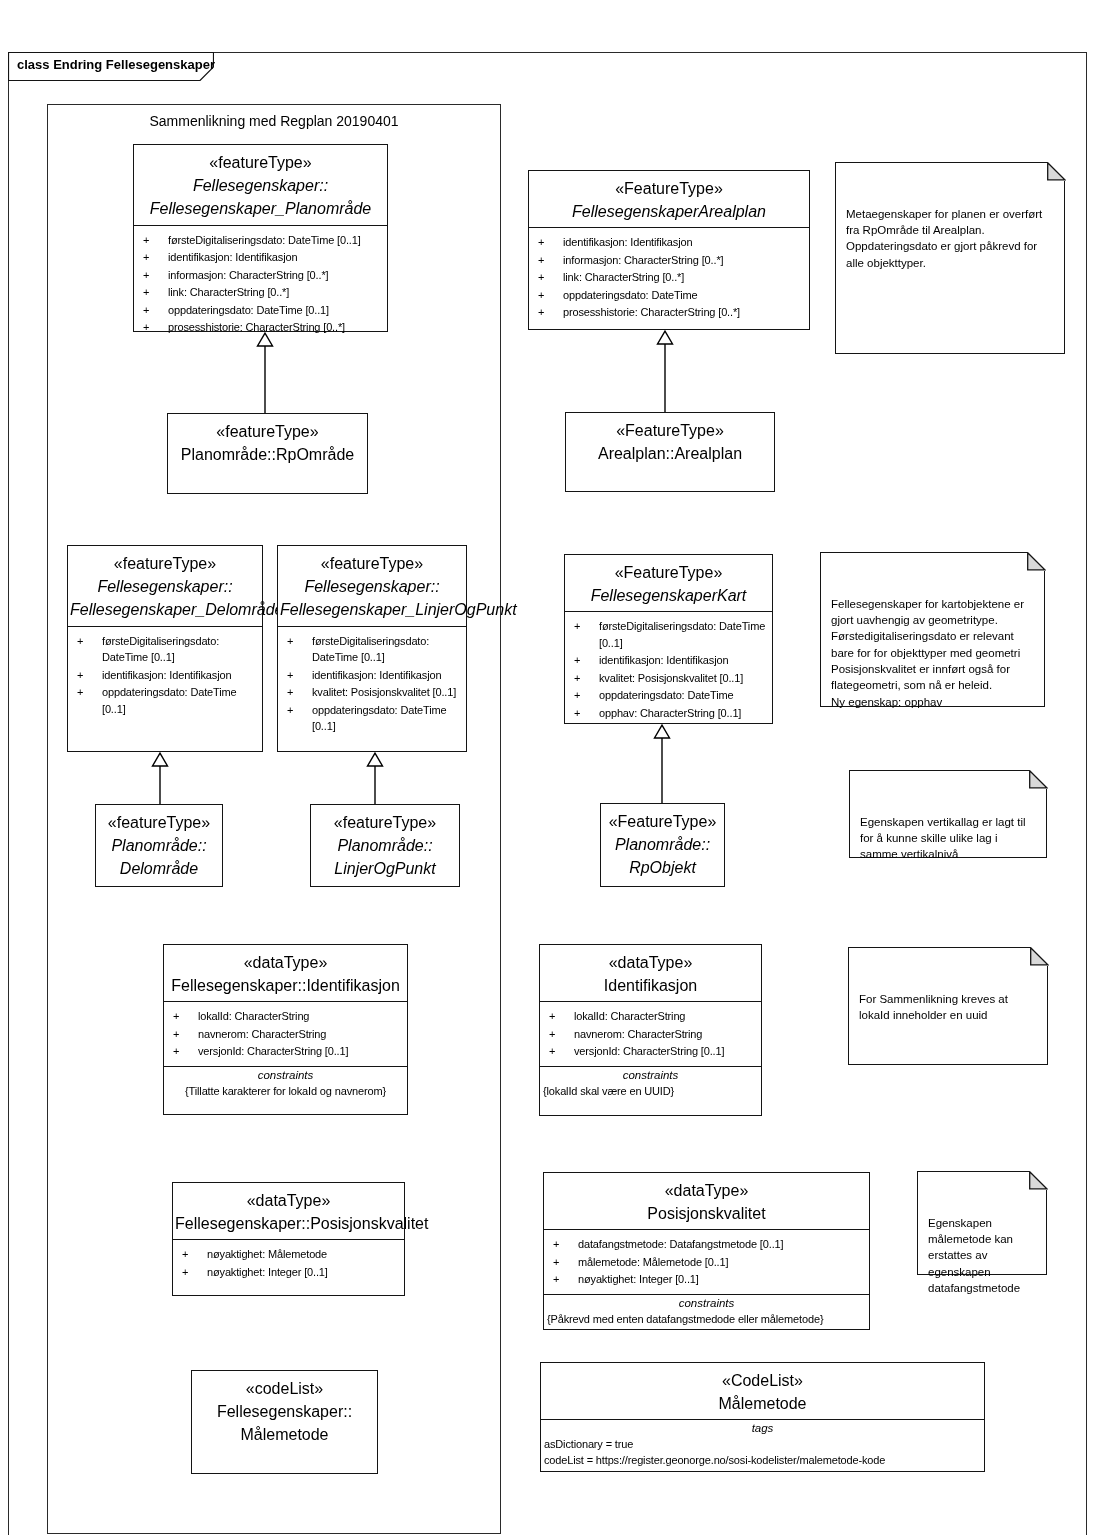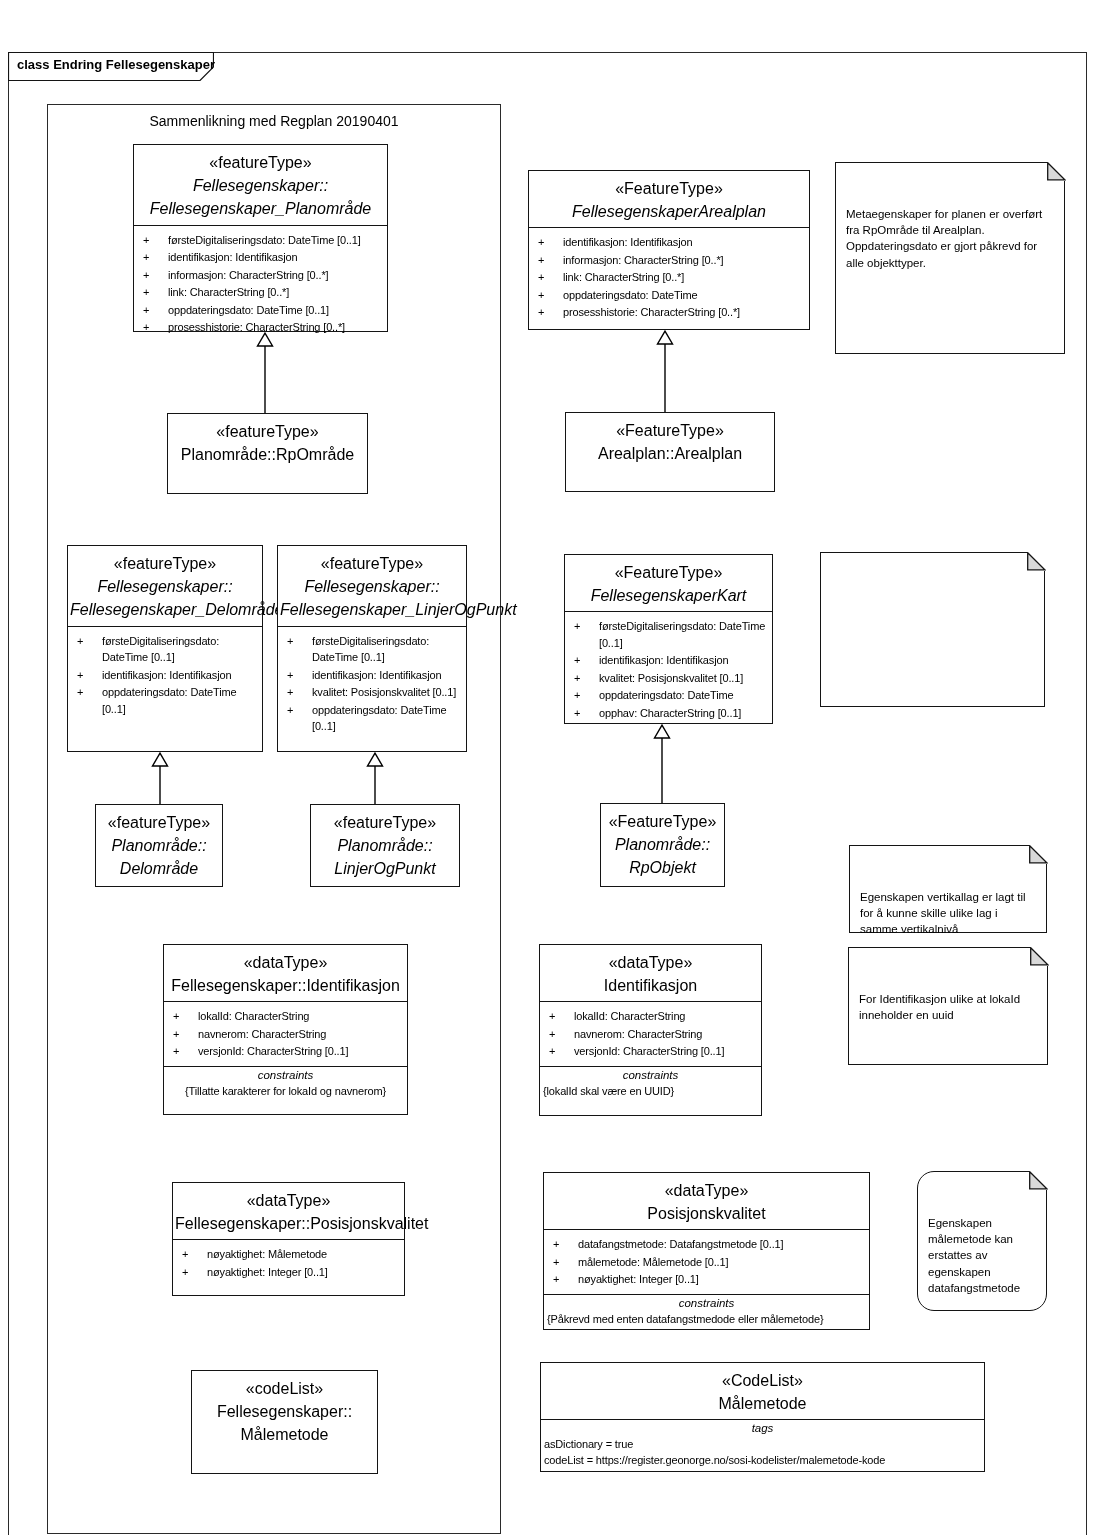--- a/index.html
+++ b/index.html
@@ -237,20 +237,22 @@
           <span class="vis">+</span>
           <span class="atext">opphav: CharacterString [0..1]</span>
         </div>
     </div>
   </div>
 
   <div class="note" style="left:820px;top:508px;width:225px;height:155px;">
     <div class="fold"><svg width="19" height="19">
           <polygon points="0.7,0.7 17.8,17.8 0.7,17.8" fill="#d9d9d9" stroke="#141414" stroke-width="1.3"></polygon>
         </svg></div>
+    <span>Fellesegenskaper for kartobjektene er gjort uavhengig av geometritype. Førstedigitaliseringsdato er relevant bare for for objekttyper med geometri Posisjonskvalitet er innført også for flategeometri, som nå er heleid.
+Ny egenskap: opphav</span>
   </div>
 
   <div class="uml" style="left:95px;top:760px;width:128px;height:83px;">
     <div class="hd">
       <div class="st">«featureType»</div>
       <div class="nm it">Planområde::</div>
       <div class="nm it">Delområde</div>
     </div>
   </div>
 
@@ -263,21 +265,21 @@
   </div>
 
   <div class="uml" style="left:600px;top:759px;width:125px;height:84px;">
     <div class="hd">
       <div class="st">«FeatureType»</div>
       <div class="nm it">Planområde::</div>
       <div class="nm it">RpObjekt</div>
     </div>
   </div>
 
-  <div class="note" style="left:849px;top:801px;width:198px;height:88px;">
+  <div class="note" style="left:849px;top:726px;width:198px;height:88px;">
     <div class="fold"><svg width="19" height="19">
           <polygon points="0.7,0.7 17.8,17.8 0.7,17.8" fill="#d9d9d9" stroke="#141414" stroke-width="1.3"></polygon>
         </svg></div>
     <span>Egenskapen vertikallag er lagt til for å kunne skille ulike lag i samme vertikalnivå</span>
   </div>
 
   <div class="uml" style="left:163px;top:900px;width:245px;height:171px;">
     <div class="hd">
       <div class="st">«dataType»</div>
       <div class="nm">Fellesegenskaper::Identifikasjon</div>
@@ -324,21 +326,21 @@
     <div class="cons">
       <div class="conlbl">constraints</div>
       <div class="contxt">{lokalId skal være en UUID}</div>
     </div>
   </div>
 
   <div class="note" style="left:848px;top:903px;width:200px;height:118px;">
     <div class="fold"><svg width="19" height="19">
           <polygon points="0.7,0.7 17.8,17.8 0.7,17.8" fill="#d9d9d9" stroke="#141414" stroke-width="1.3"></polygon>
         </svg></div>
-    <span>For Identifikasjon ulike at lokaId inneholder en uuid</span>
+    <span>For Sammenlikning kreves at lokaId inneholder en uuid</span>
   </div>
 
   <div class="uml" style="left:172px;top:1138px;width:233px;height:114px;">
     <div class="hd">
       <div class="st">«dataType»</div>
       <div class="nm">Fellesegenskaper::Posisjonskvalitet</div>
     </div>
     <div class="attrs">
       <div class="attr">
           <span class="vis">+</span>
@@ -369,21 +371,21 @@
           <span class="vis">+</span>
           <span class="atext">nøyaktighet: Integer [0..1]</span>
         </div>
     </div>
     <div class="cons">
       <div class="conlbl">constraints</div>
       <div class="contxt">{Påkrevd med enten datafangstmedode eller målemetode}</div>
     </div>
   </div>
 
-  <div class="note" style="left:917px;top:1127px;width:130px;height:140px;border-radius:17px;">
+  <div class="note" style="left:917px;top:1127px;width:130px;height:104px;">
     <div class="fold"><svg width="19" height="19">
           <polygon points="0.7,0.7 17.8,17.8 0.7,17.8" fill="#d9d9d9" stroke="#141414" stroke-width="1.3"></polygon>
         </svg></div>
     <span>Egenskapen målemetode kan erstattes av egenskapen datafangstmetode</span>
   </div>
 
   <div class="uml" style="left:191px;top:1326px;width:187px;height:104px;">
     <div class="hd">
       <div class="st">«codeList»</div>
       <div class="nm">Fellesegenskaper::</div>

